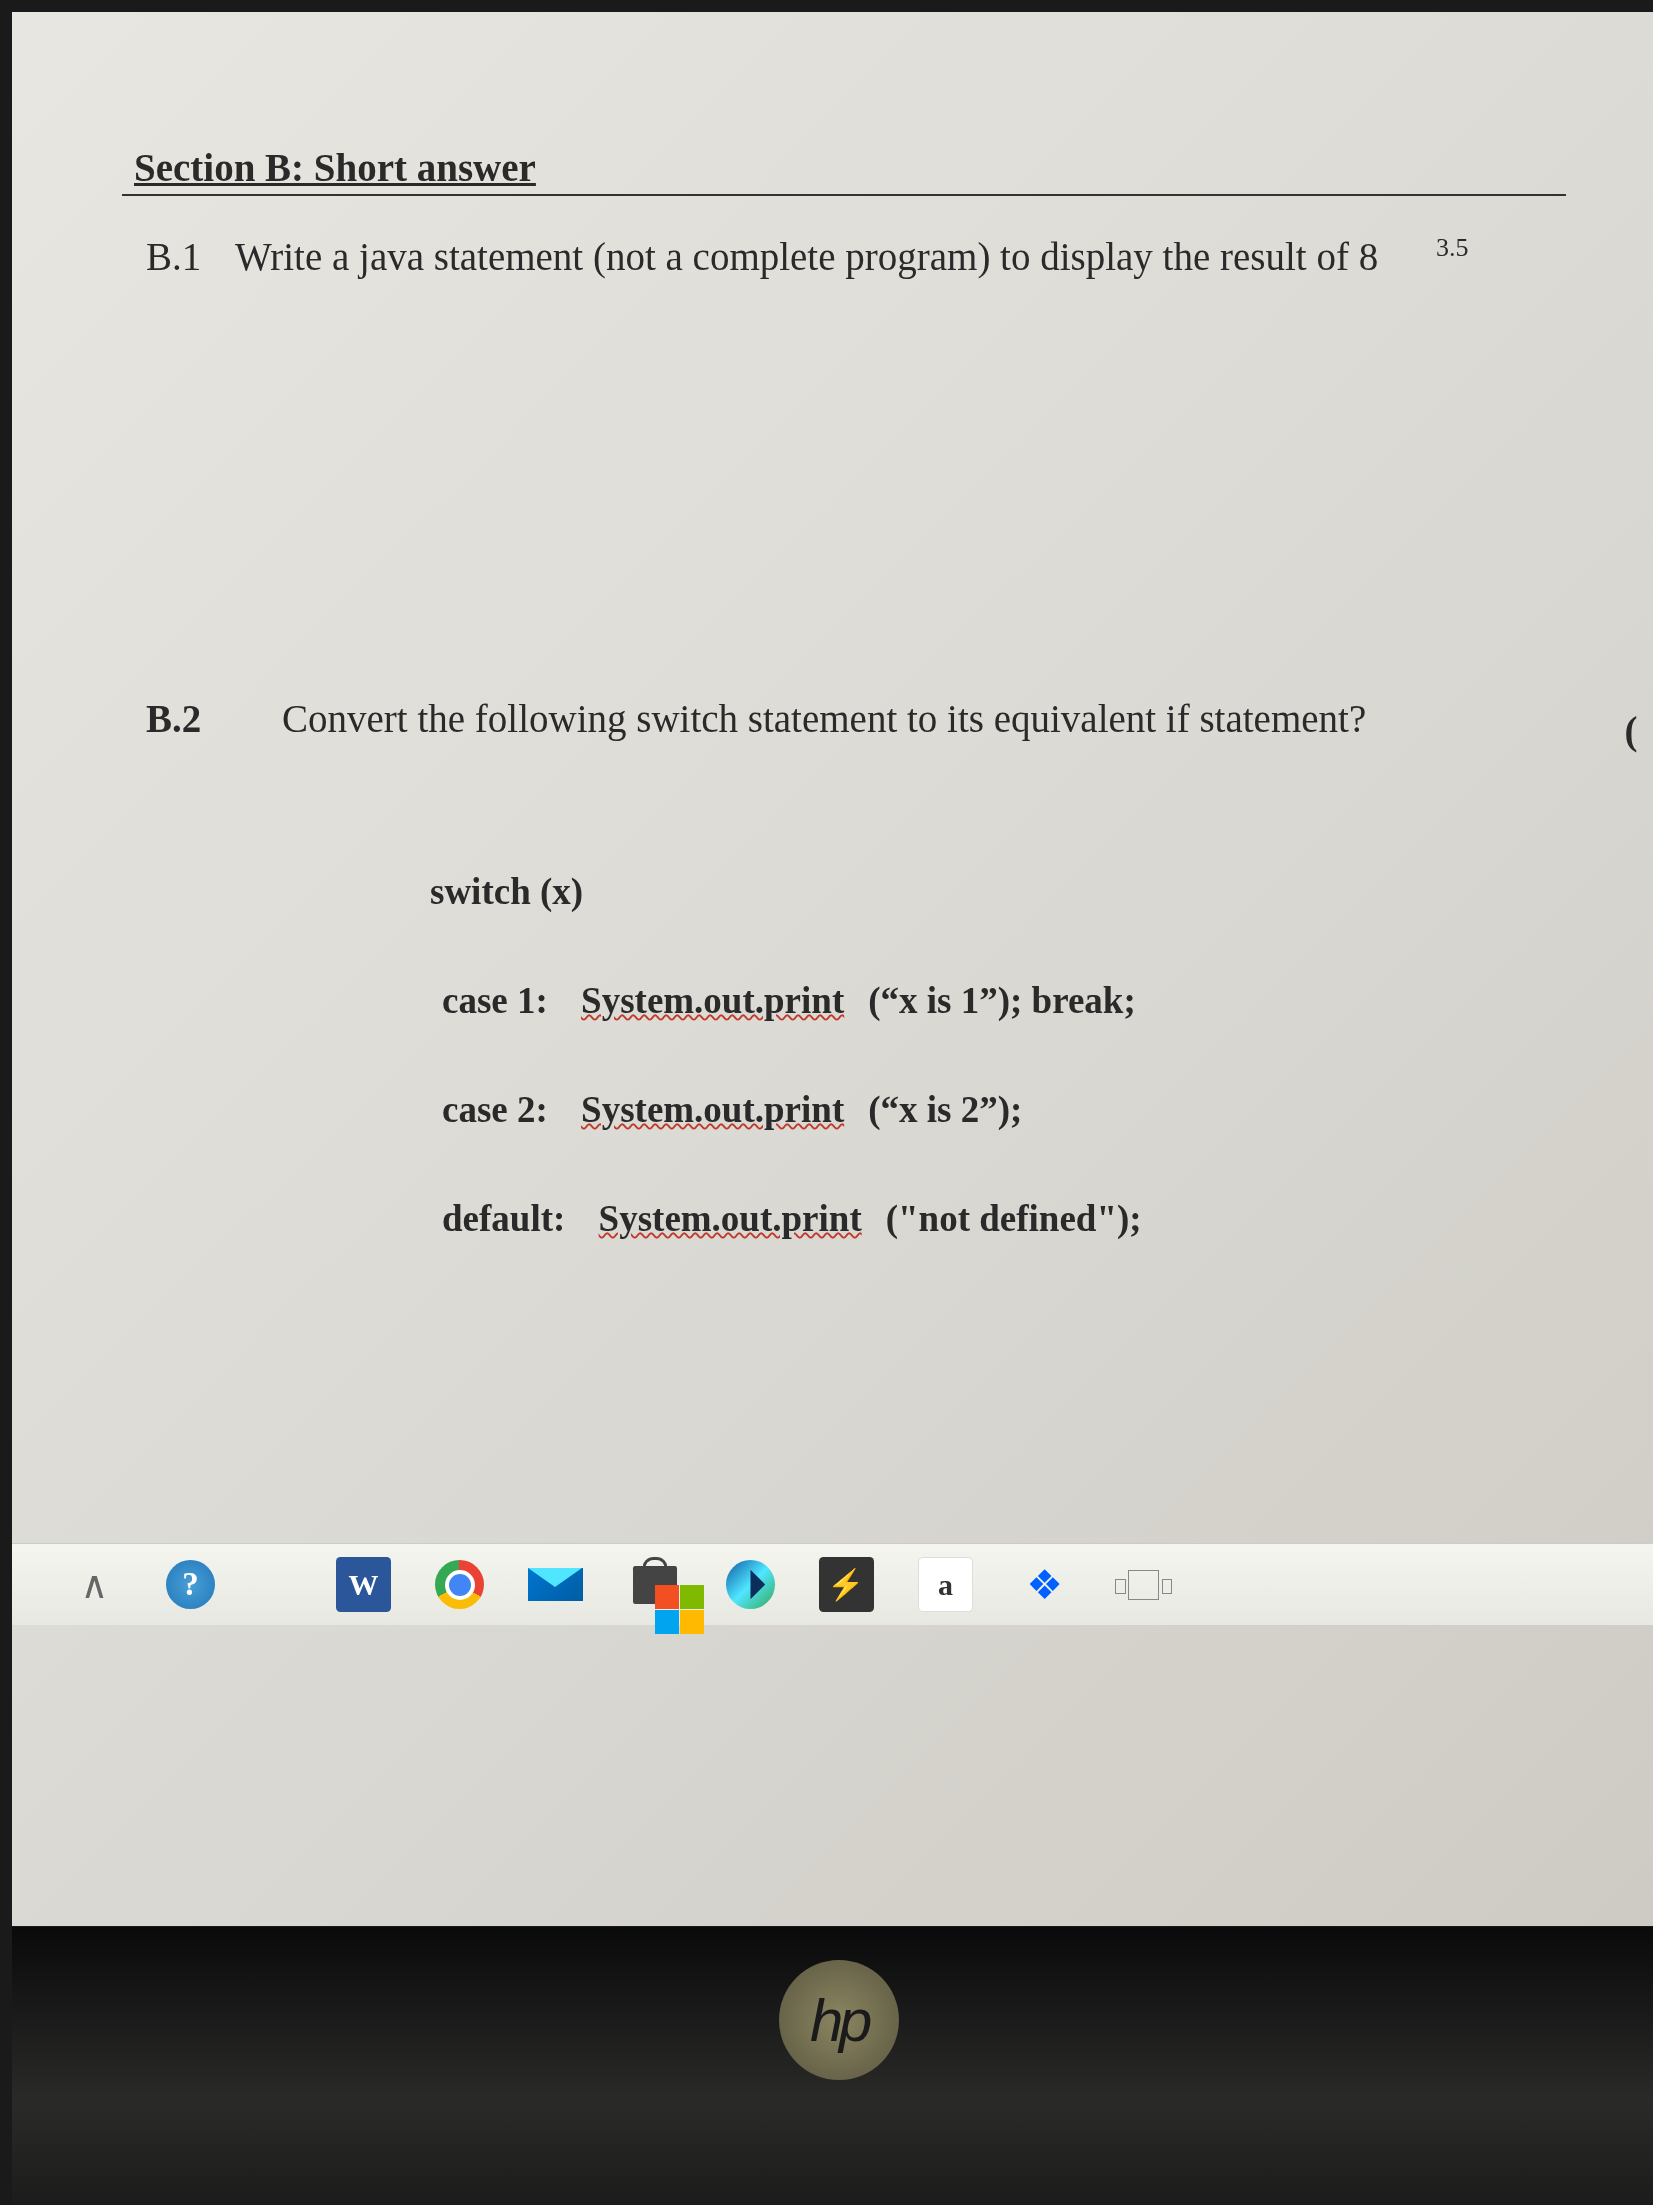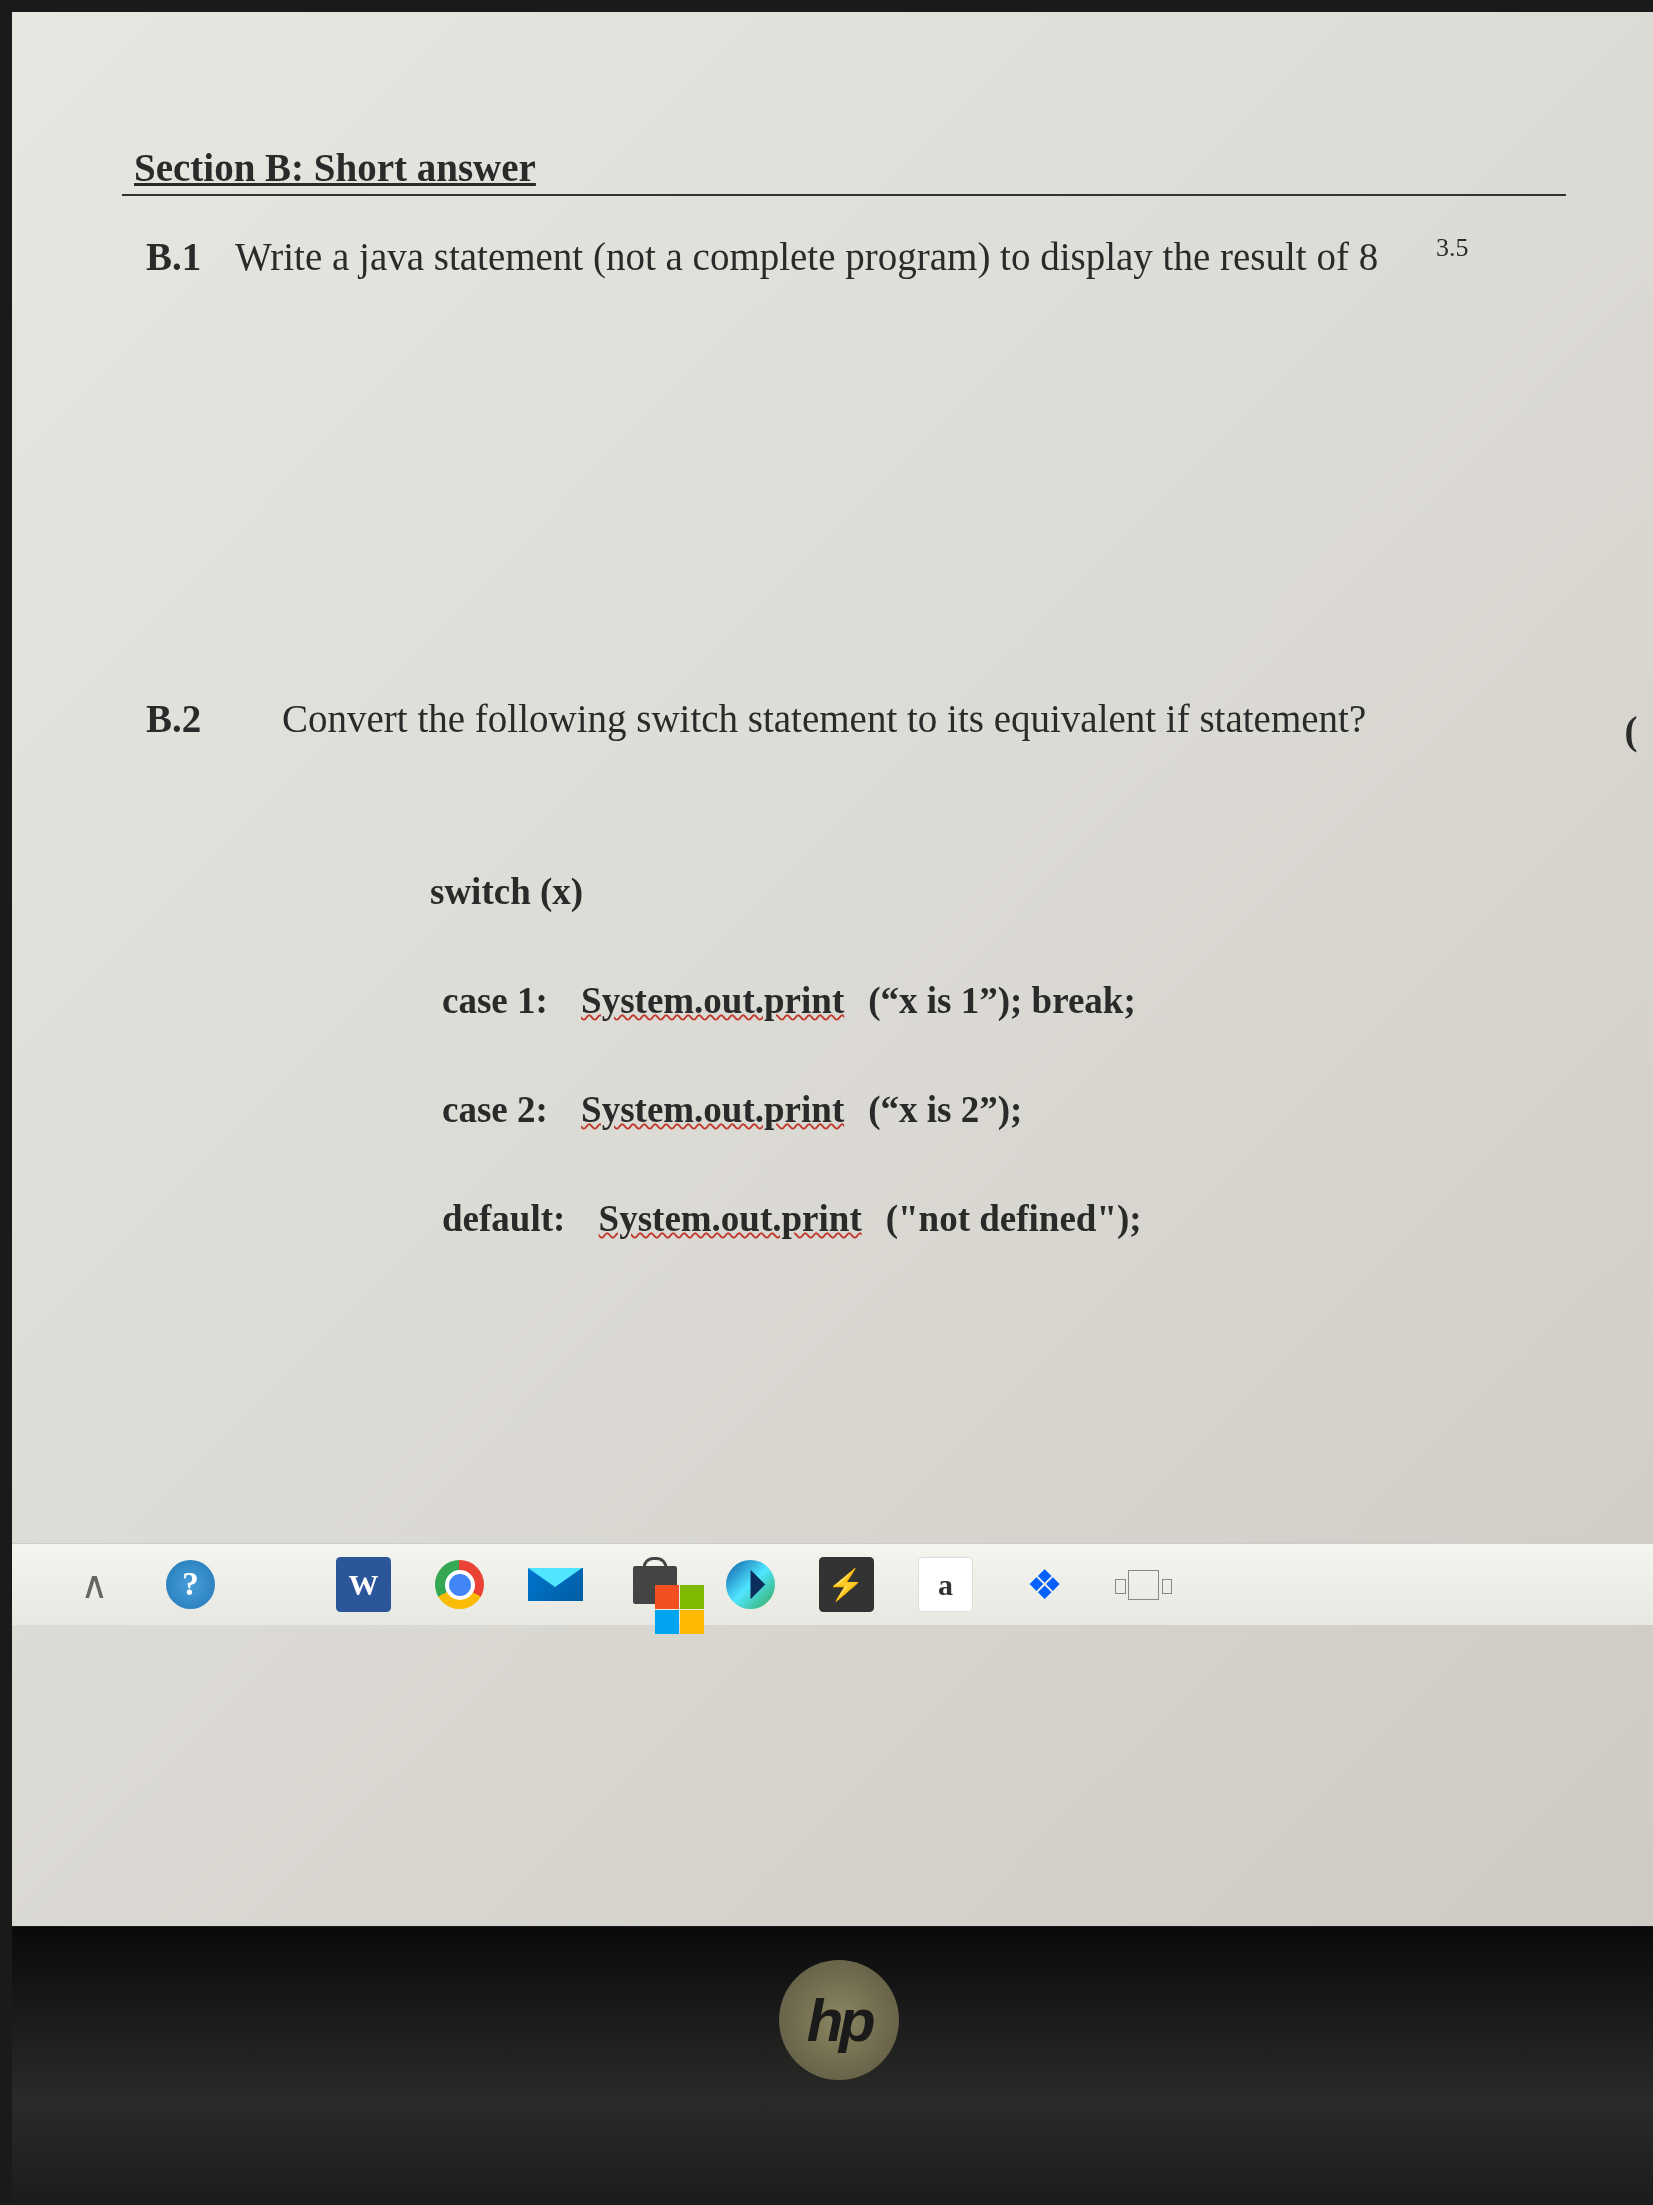--- a/index.html
+++ b/index.html
@@ -43,21 +43,21 @@
       width: 100%;
     }
     
     .question-b1 {
       font-size: 39px;
       margin-bottom: 383px;
       line-height: 1.4;
     }
     
     .question-b1 .label {
-      font-weight: bold;
+      font-weight: normal;
     }
     
     .exponent {
       font-size: 26px;
       vertical-align: super;
     }
     
     .question-b2 {
       font-size: 39px;
       margin-bottom: 66px;
@@ -292,21 +292,21 @@
       transform: translateX(-50%);
       width: 120px;
       height: 120px;
       border-radius: 50%;
       background: radial-gradient(circle, #8a8560, #5a5640);
       display: flex;
       align-items: center;
       justify-content: center;
       font-style: italic;
       font-family: Arial, sans-serif;
-      font-weight: 700;
+      font-weight: 400;
       font-size: 60px;
       color: #1a1a1a;
       letter-spacing: -4.4px;
     }
     
     .right-edge-paren {
       position: absolute;
       right: 16.4px;
       font-size: 39px;
       font-weight: bold;

